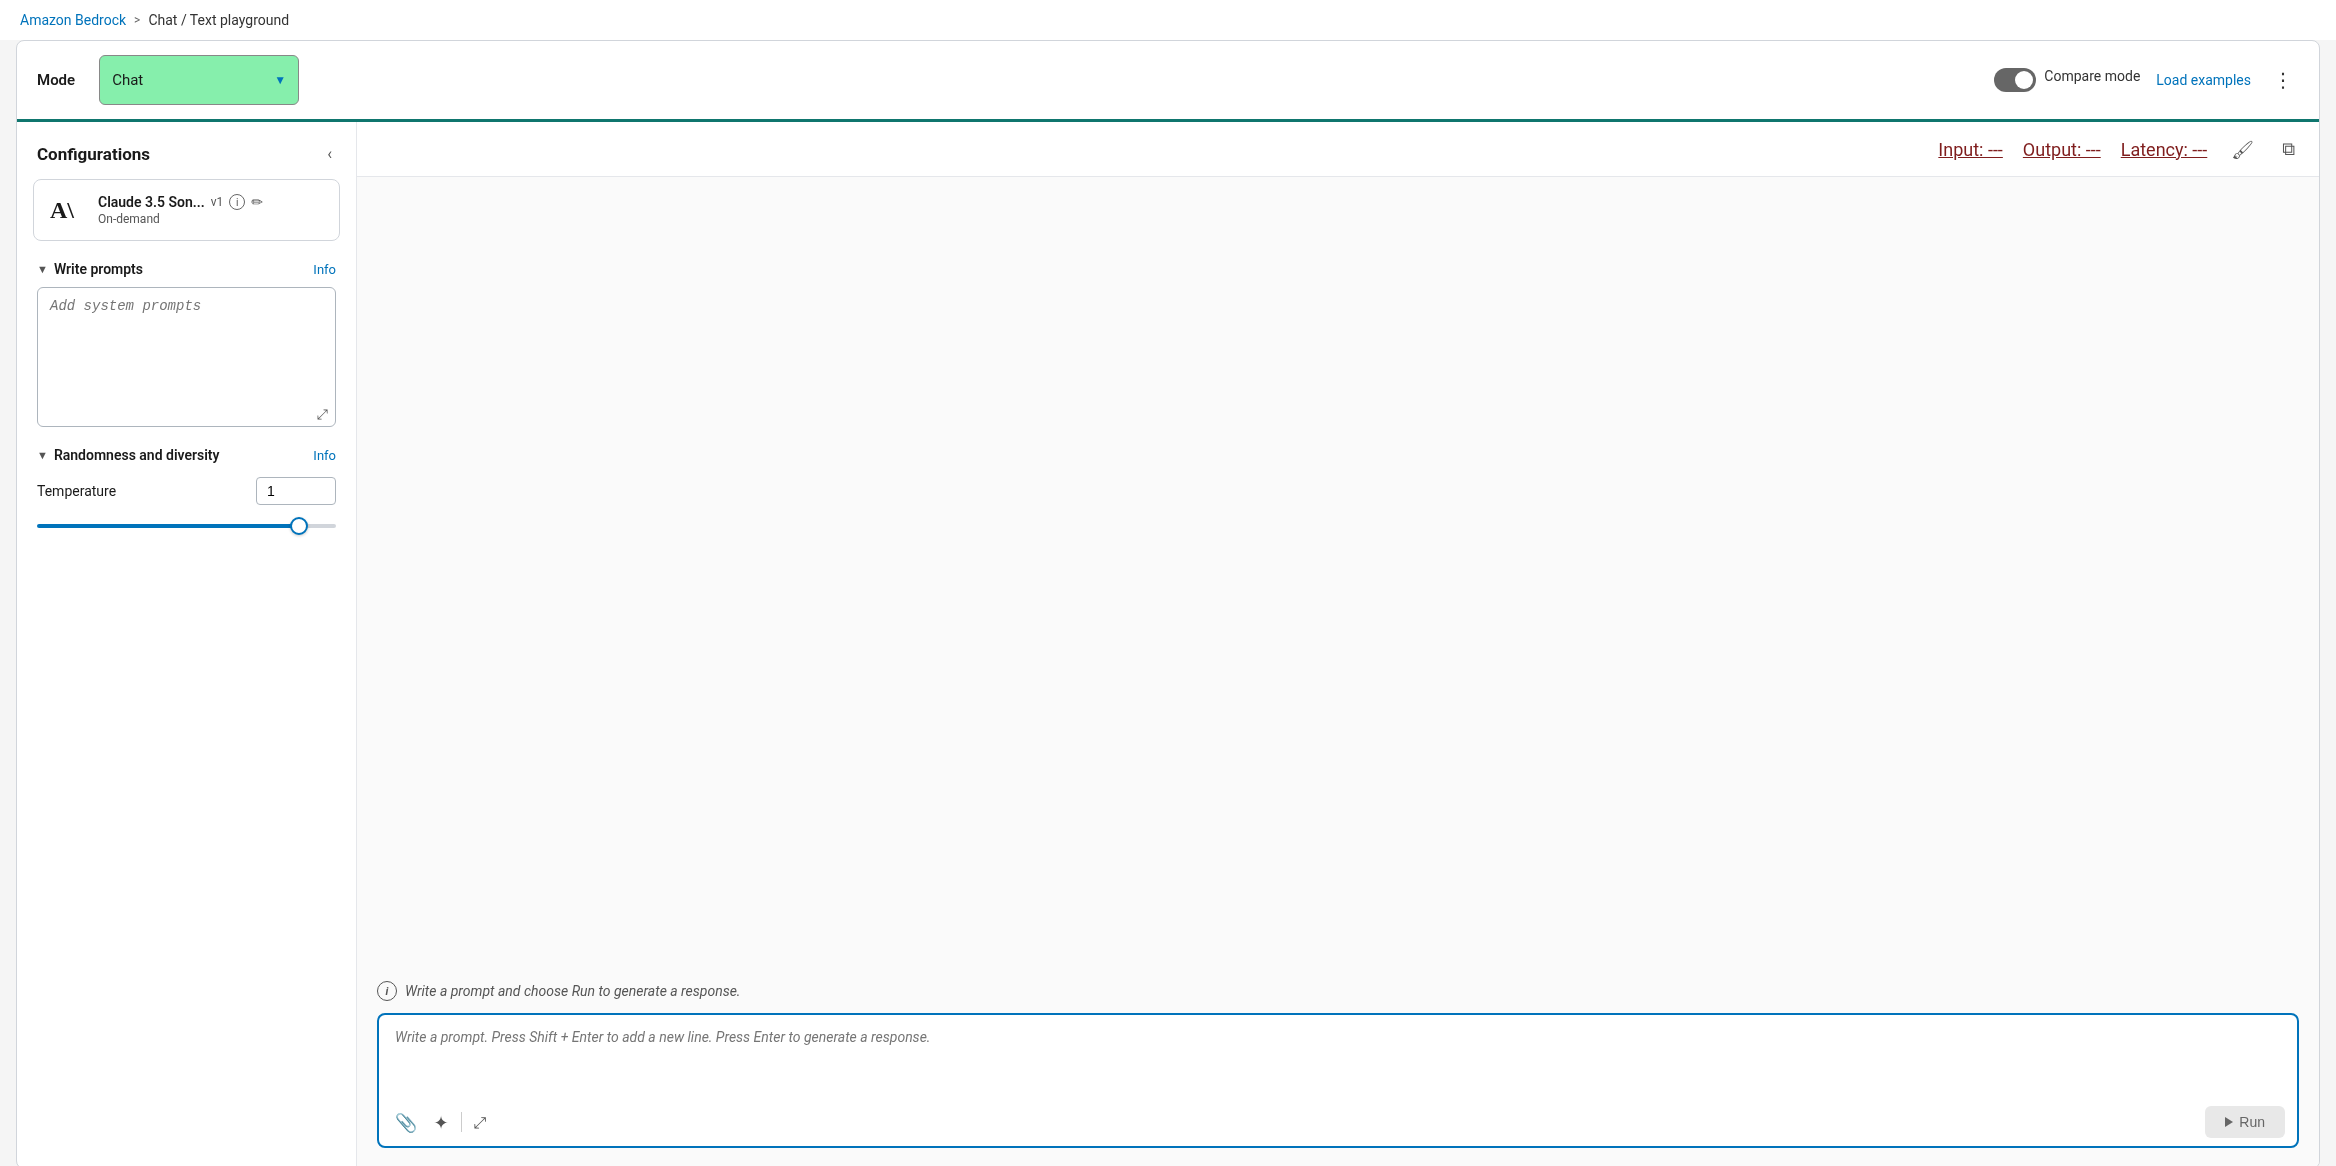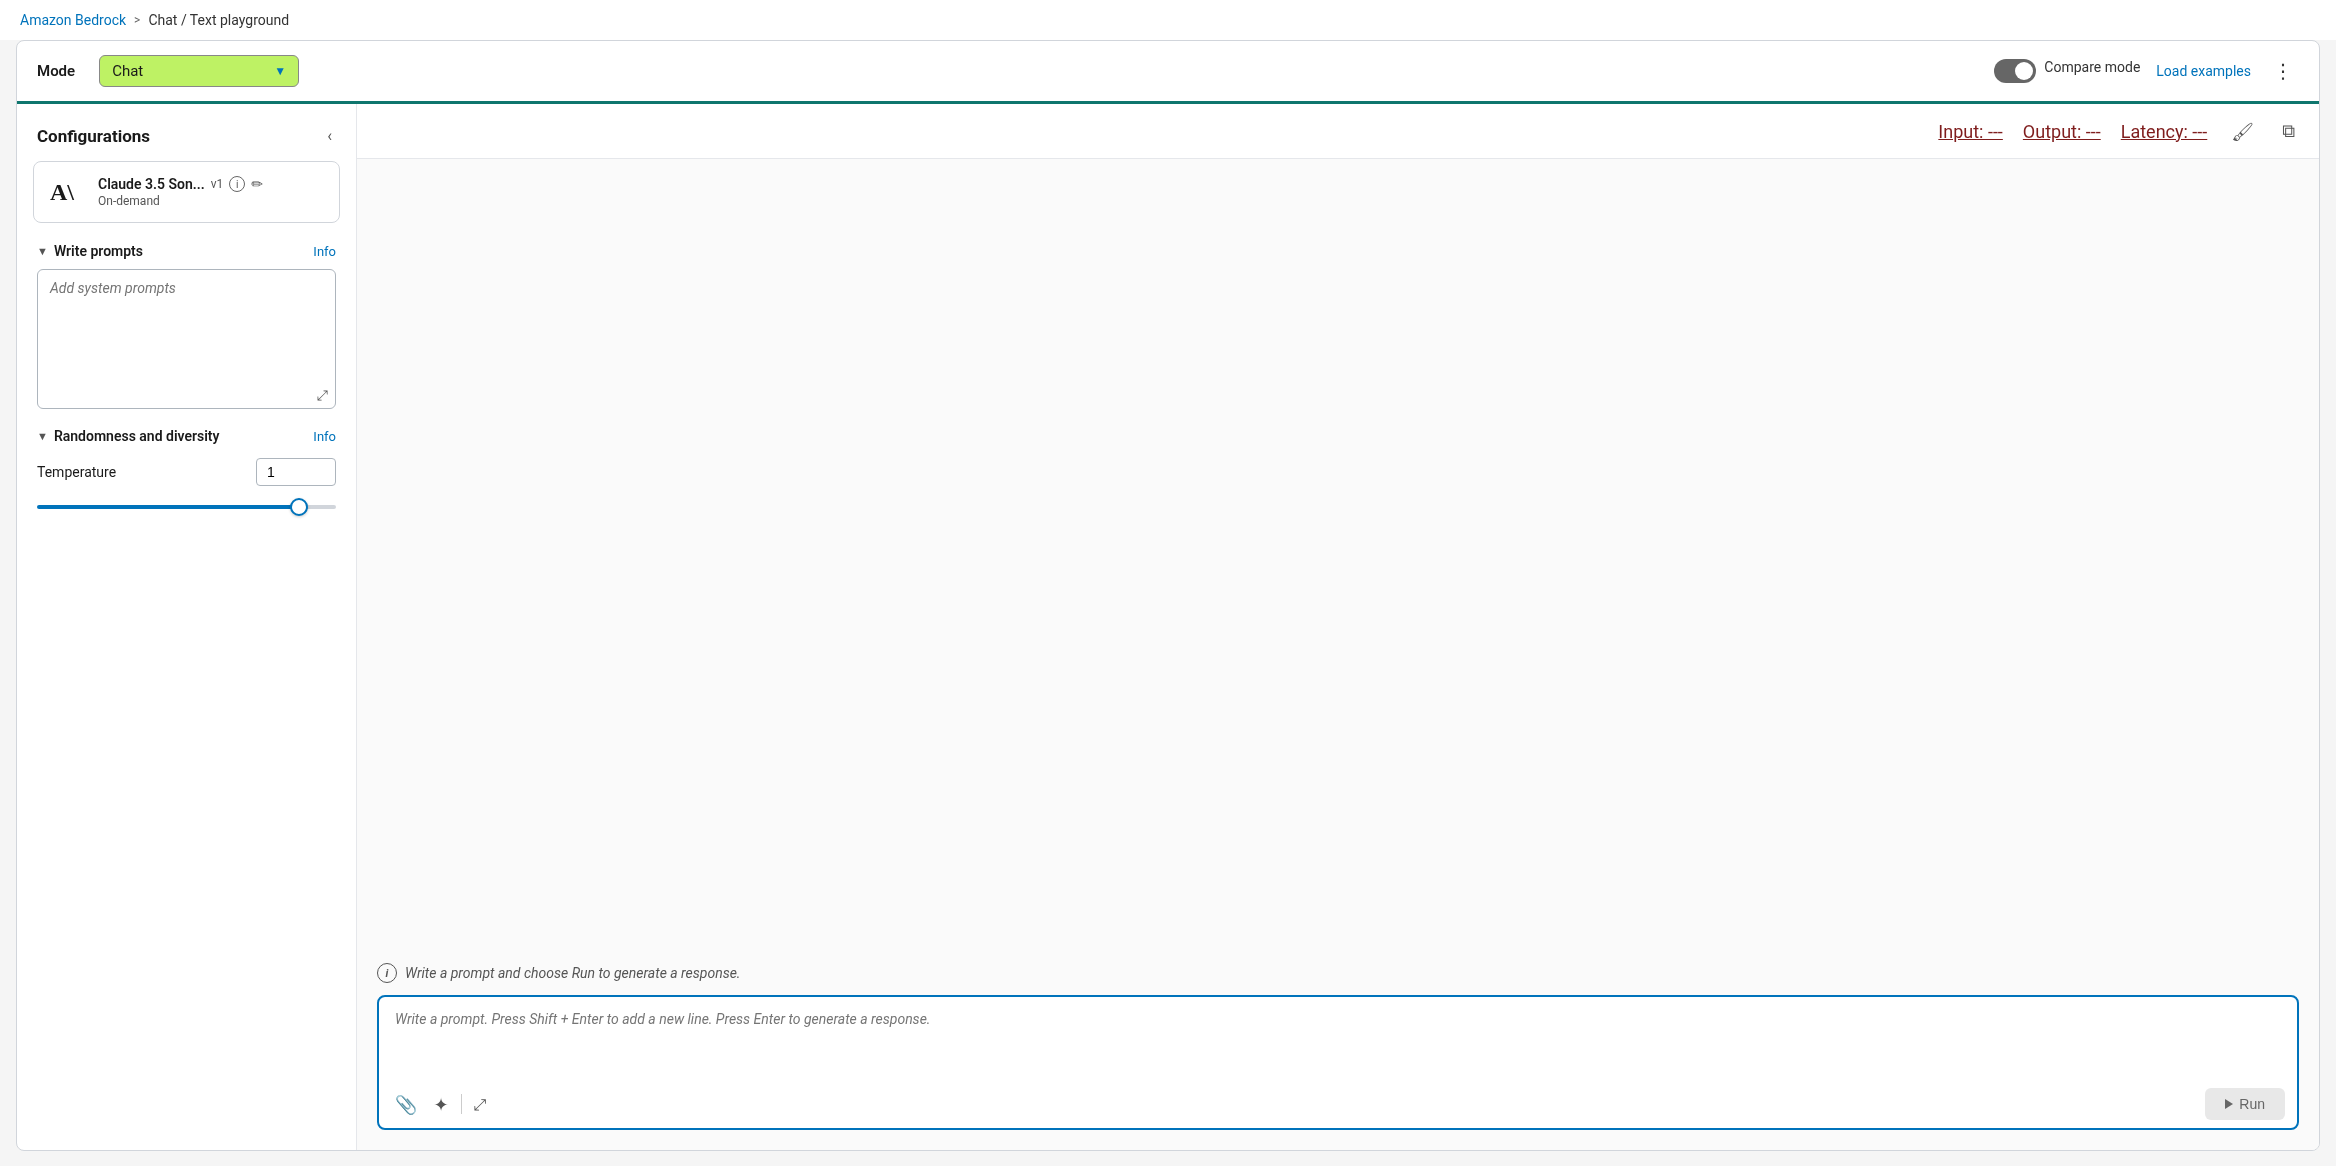--- a/index.html
+++ b/index.html
@@ -46,24 +46,24 @@
       font-weight: 600;
       font-size: 15px;
       color: #1a1a1a;
       margin-right: 8px;
     }
     .mode-select {
       display: flex;
       align-items: center;
       border: 1px solid #888;
       border-radius: 6px;
-      padding: 6px 12px;
+      padding: 15px 12px;
       gap: 8px;
       cursor: pointer;
-      background: #bef264;
+      background: #86efac;
       min-width: 200px;
       font-size: 15px;
     }
     .mode-select-text { flex: 1; font-size: 15px; }
     .dropdown-arrow { color: #0073bb; font-size: 12px; }
 
     .toolbar-right {
       display: flex;
       align-items: center;
       gap: 16px;
@@ -233,20 +233,21 @@
       font-size: 14px;
       color: #999;
       font-style: italic;
       resize: none;
       font-family: inherit;
       position: relative;
       background: #fff;
     }
     .textarea-wrapper {
       position: relative;
+      font-family: Liberation Mono, monospace;
     }
     .expand-icon {
       position: absolute;
       bottom: 8px;
       right: 8px;
       cursor: pointer;
       color: #555;
       font-size: 14px;
     }
 

